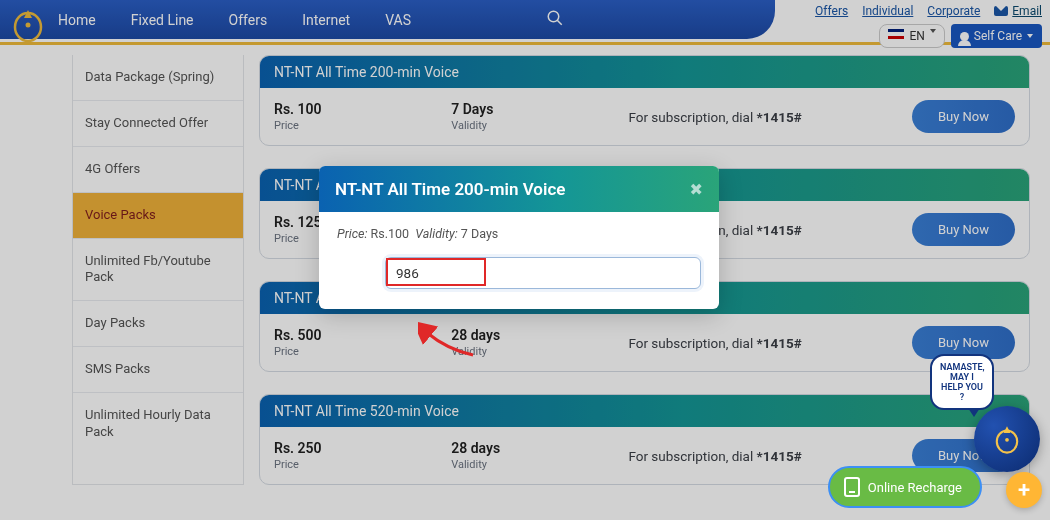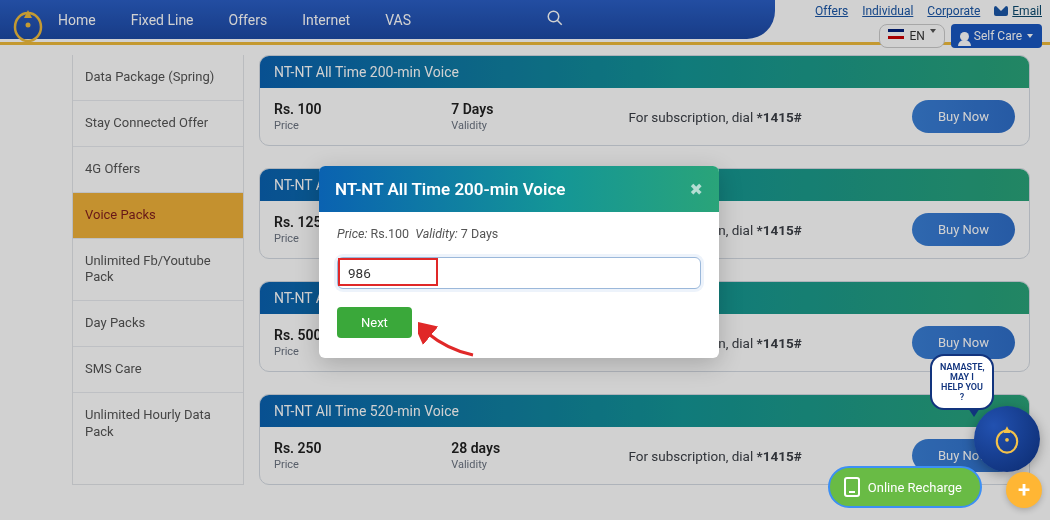--- a/index.html
+++ b/index.html
@@ -53,21 +53,21 @@
     
     .modal { position:absolute; left:319px; top:166px; width:400px; background:#fff; border-radius:6px; z-index:30; box-shadow:0 6px 24px rgba(0,0,0,0.2); overflow:hidden; }
     .modal-head { background: linear-gradient(90deg,#0a62b1 0%,#149696 60%,#2aa479 100%); color:#fff; padding:13px 16px; display:flex; align-items:center; justify-content:space-between; }
     .modal-head .title { font-size:17px; font-weight:600; }
     .modal-close { color:#cfe9e3; font-size:16px; cursor:pointer; opacity:.85; }
     .modal-body { padding: 14px 18px 20px; }
     .modal-meta { font-size:12.5px; color:#555; margin-bottom:16px; }
     .modal-meta i { font-style: italic; }
     .phone-input { width:100%; border:1px solid #9bb8da; border-radius:6px; padding:7px 10px; font-size:13.5px; color:#333; outline:none; box-shadow:0 0 0 3px rgba(30,100,200,0.08); }
     .input-highlight { display:inline-block; padding:2px; border:2px solid #e02828; margin-bottom:0; width:100px; position:absolute; pointer-events:none; }
-    .input-wrap { position:relative; }
+    .input-wrap { position:relative;margin-left:48px; }
     .next-btn { margin-top:18px; background:#3aa83a; color:#fff; border:none; border-radius:4px; padding:8px 24px; font-size:13px; cursor:pointer; }
     .arrow { position:absolute; left:418px; top:320px; z-index:35; }
     .arrow svg { width:60px; height:40px; }
 
     
     .chat-bubble { position:absolute; right:56px; bottom:110px; background:#fff; border:2px solid #12347e; border-radius:14px; padding:6px 8px; font-size:9px; text-align:center; color:#12347e; font-weight:600; z-index:40; width:64px; }
     .chat-bubble::after { content:''; position:absolute; right:12px; bottom:-9px; width:0; height:0; border-left:6px solid transparent; border-right:6px solid transparent; border-top:9px solid #12347e; }
     .chat-disc { position:absolute; right:10px; bottom:48px; width:66px; height:66px; background: radial-gradient(circle at 30% 30%, #2251b0, #0b2a6e); border-radius:50%; box-shadow:0 3px 12px rgba(0,0,0,0.3); z-index:40; display:flex; align-items:center; justify-content:center; }
     .chat-disc svg { width:34px; height:40px; }
 
@@ -126,21 +126,21 @@
 <div class="gold-sep"></div>
 
 <div class="main">
   <div class="sidebar">
     <div class="s-item">Data Package (Spring)</div>
     <div class="s-item">Stay Connected Offer</div>
     <div class="s-item">4G Offers</div>
     <div class="s-item active">Voice Packs</div>
     <div class="s-item">Unlimited Fb/Youtube Pack</div>
     <div class="s-item">Day Packs</div>
-    <div class="s-item">SMS Care</div>
+    <div class="s-item">SMS Packs</div>
     <div class="s-item">Unlimited Hourly Data Pack</div>
   </div>
 
   <div class="content">
 
     <div class="card">
       <div class="card-head">NT-NT All Time 200-min Voice</div>
       <div class="card-body">
         <div class="cell">
           <div class="big">Rs. 100</div>
@@ -216,21 +216,20 @@
   </div>
   <div class="modal-body">
     <div class="modal-meta">
       <i>Price:</i> <span>Rs.100</span>
       &nbsp;<i>Validity:</i> <span>7 Days</span>
     </div>
     <div class="input-wrap">
       <input class="phone-input" value="986" style="">
       <span class="input-highlight" style="left:1px; top:1px; height:28px;"></span>
     </div>
-    <button class="next-btn">Next</button>
   </div>
 </div>
 
 <div class="arrow">
   <svg viewBox="0 0 60 40">
       <defs>
         <marker id="ah" markerWidth="8" markerHeight="8" refX="2" refY="4" orient="auto">
           <path d="M0,0 L8,4 L0,8 z" fill="#e02828"></path>
         </marker>
       </defs>

